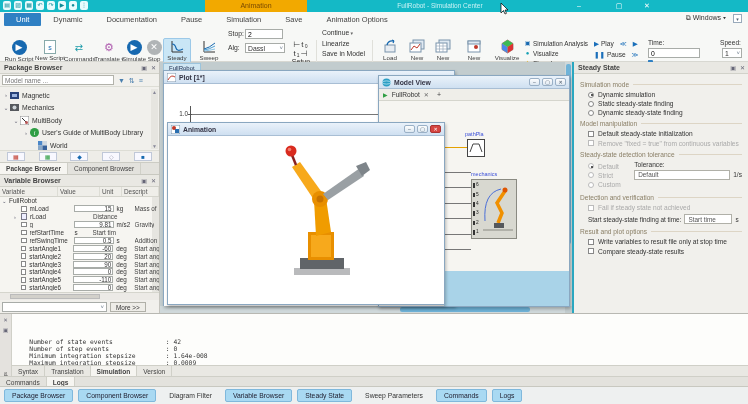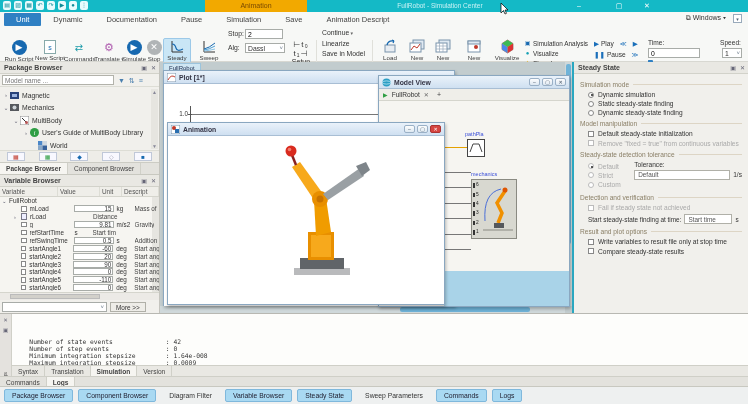--- a/index.html
+++ b/index.html
@@ -251,21 +251,21 @@
 
         <div class="rtab">
           <span>Simulation</span>
         </div>
 
         <div class="rtab">
           <span>Save</span>
         </div>
 
         <div class="rtab">
-          <span>Animation Descript</span>
+          <span>Animation Options</span>
         </div>
       </div>
     <div class="windows-menu">⧉ <span>Windows</span> ▾</div>
     <div class="collapse-box">▾</div>
 
     <div class="bigbtn dd" style="left:4px;">
       <span class="bicon ic-blue">▶</span>
       <span class="blbl">Run Script</span>
     </div>
     <div class="bigbtn dd" style="left:35px;">

